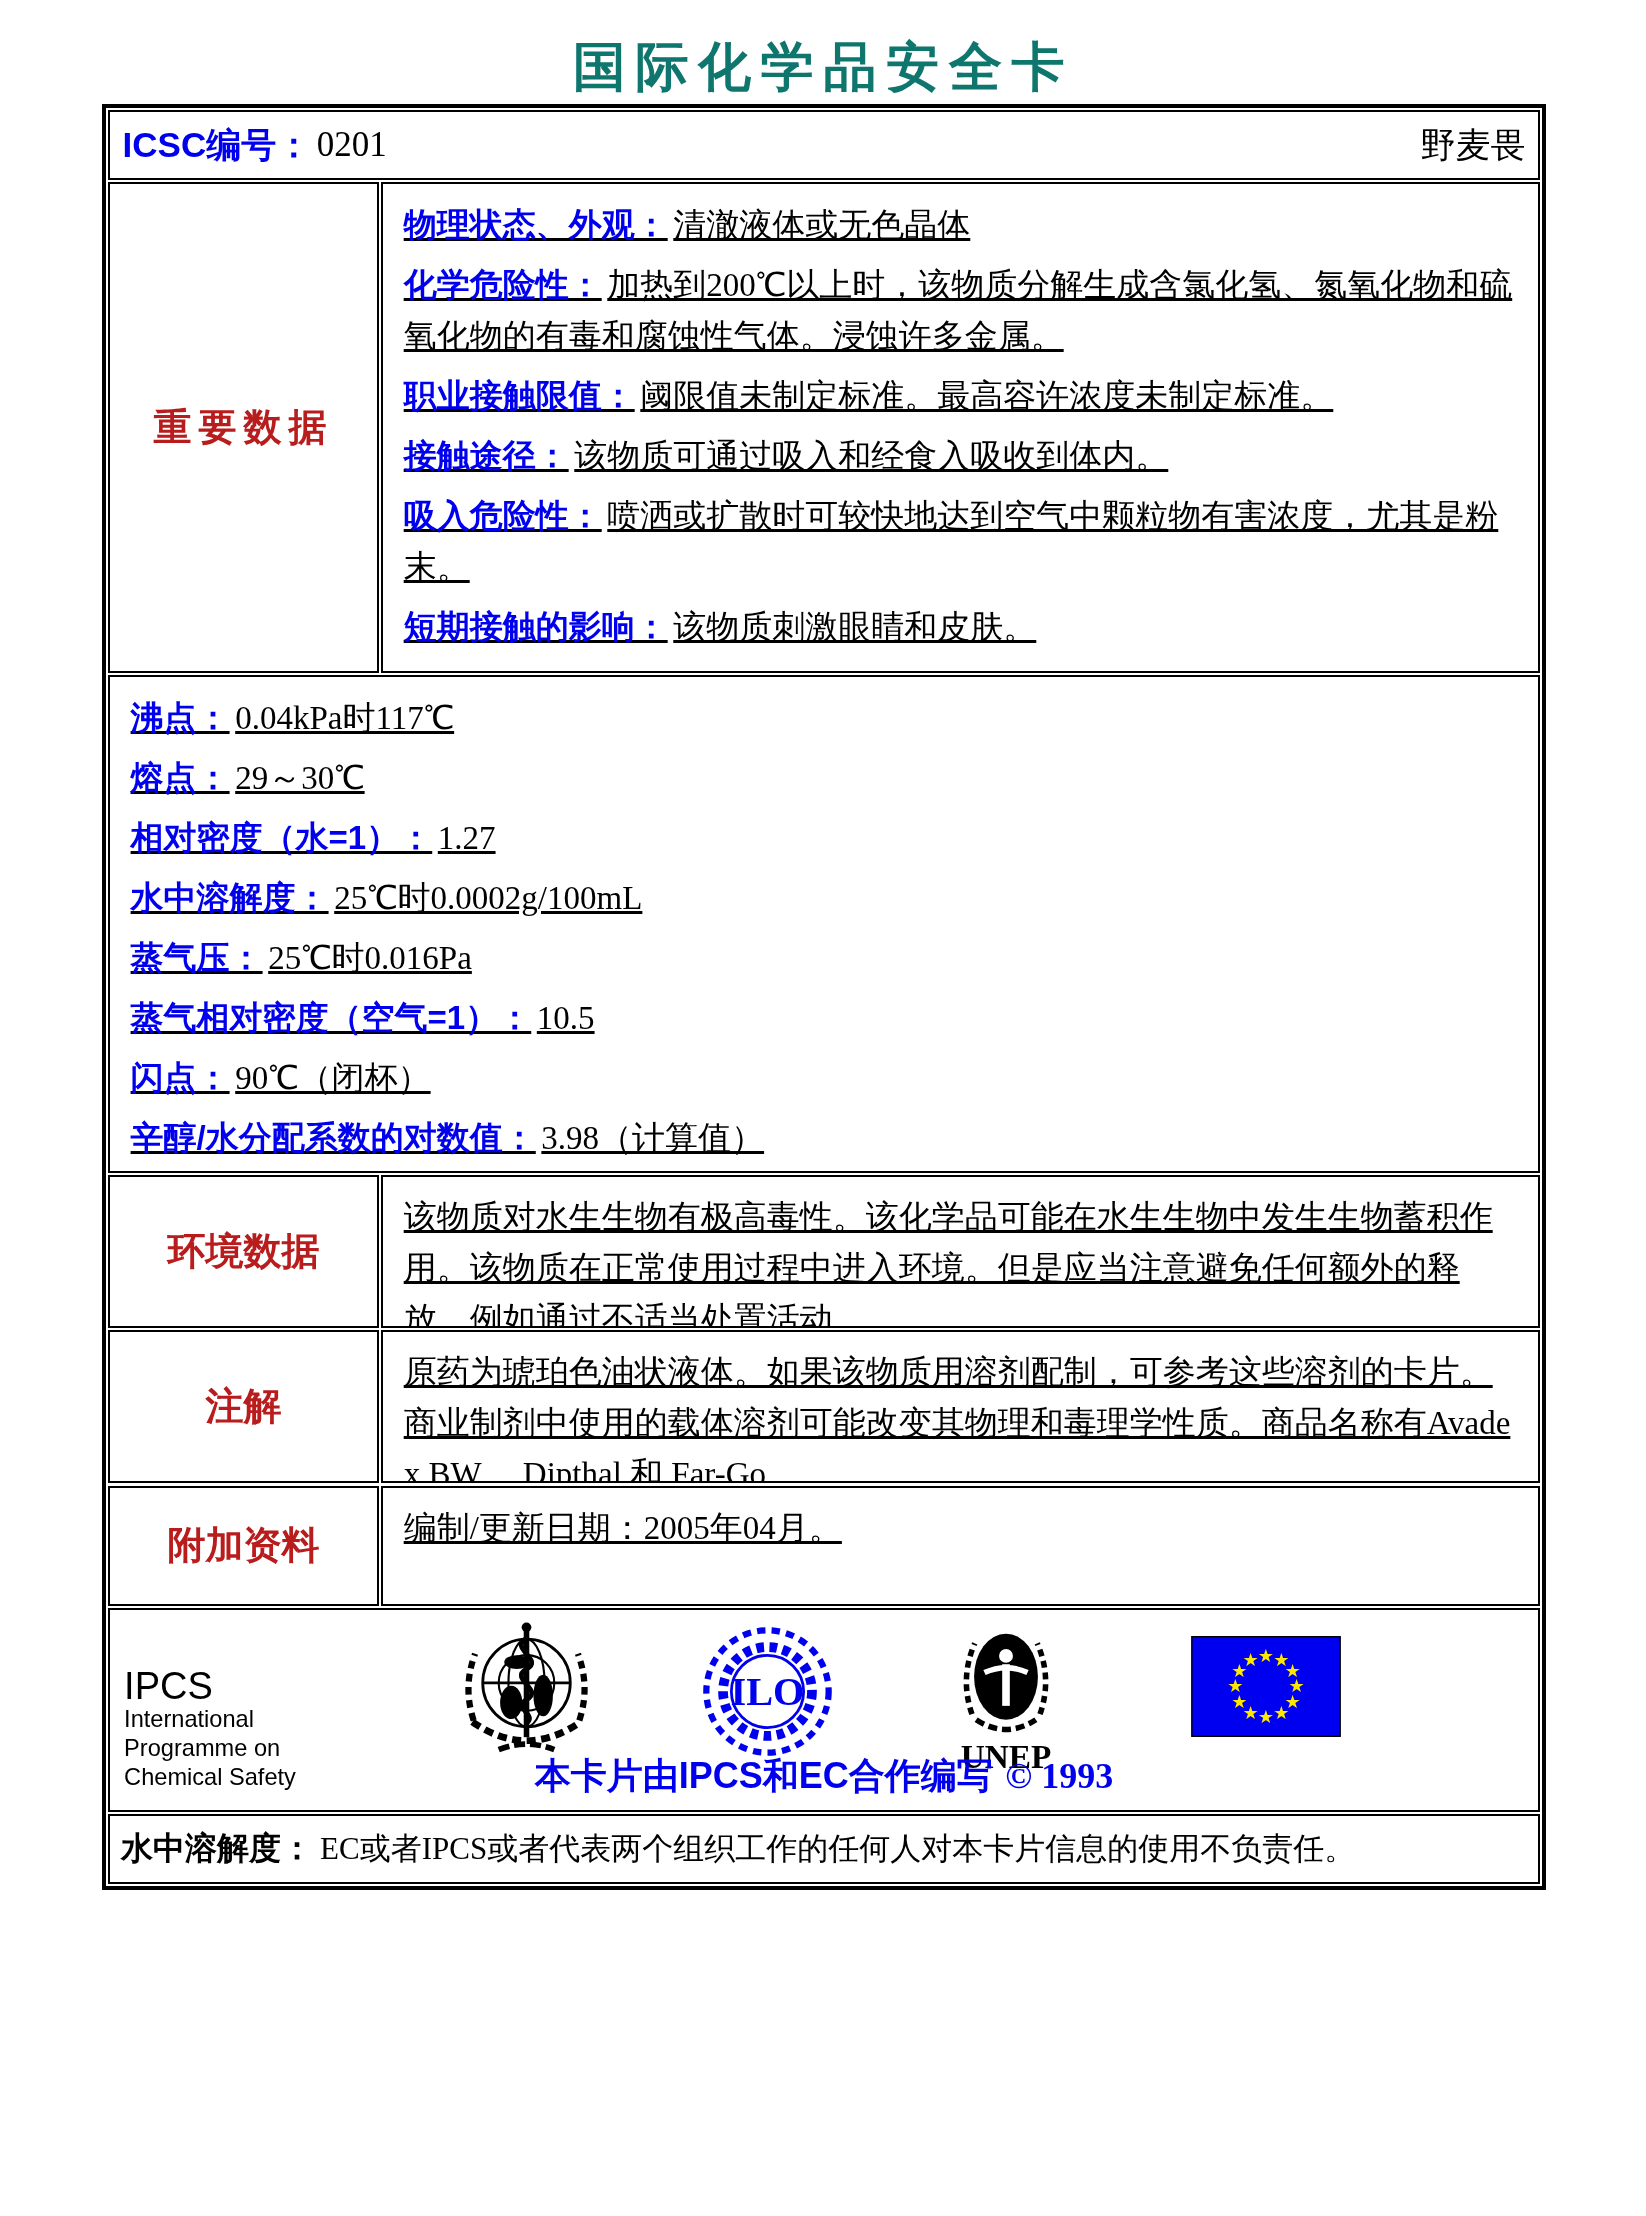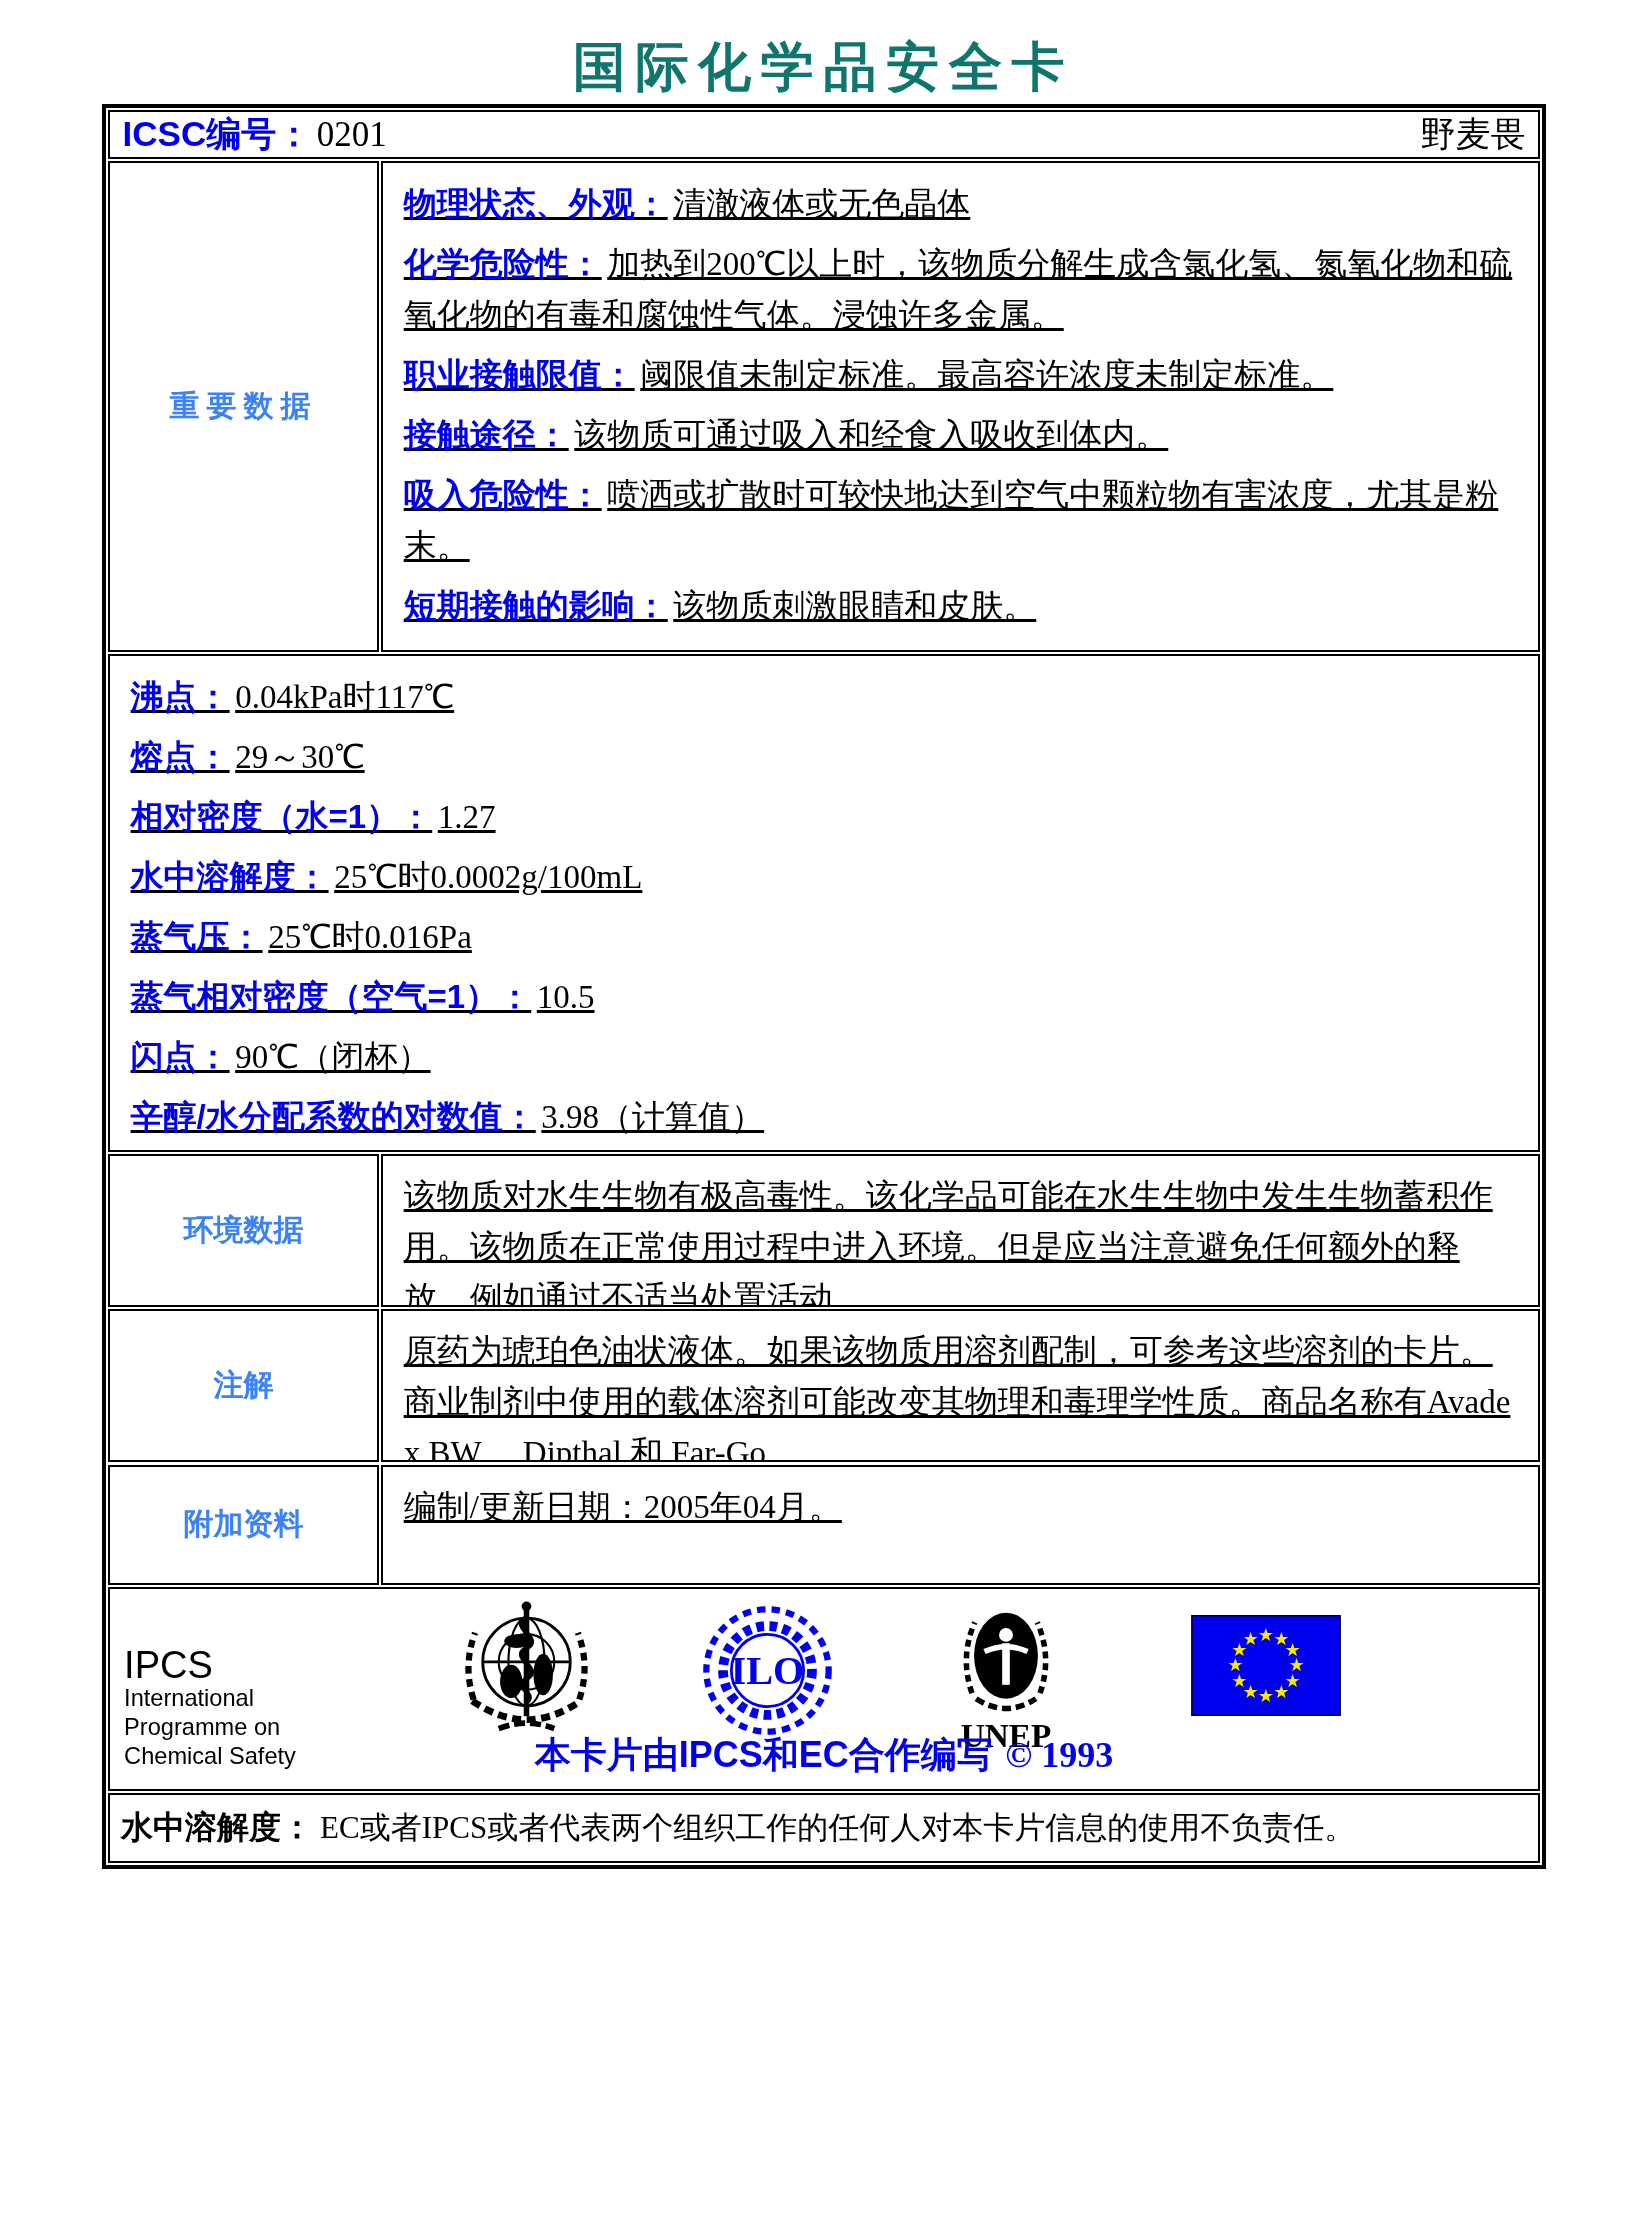--- a/index.html
+++ b/index.html
@@ -29,41 +29,41 @@
     border: 4.2px solid #000;
     padding: 2.1px;
     background: #fff;
   }
   .row { display: flex; gap: 2.1px; margin-top: 2.1px; }
   .row:first-child { margin-top: 0; }
   .cell { border: 2.1px solid #000; background: #fff; }
   .label-cell {
     flex: 0 0 271px;
     display: flex; align-items: center; justify-content: center;
-    color: #3b82f6;
+    color: #b91c1c;
     font-family: Liberation Mono, monospace;
     font-weight: bold;
-    font-size: 30px;
+    font-size: 38px;
   }
   .ls { letter-spacing: 7px; }
   .content-cell {
     flex: 1 1 auto;
     padding: 7px 12.5px;
     font-size: 33px;
     line-height: 51px;
     overflow: hidden;
   }
   .content-cell p { margin: 8px; word-break: break-all; text-decoration: underline; }
   .k {
     color: #0000ee;
     font-family: "Liberation Sans", sans-serif;
     font-weight: bold;
     margin-right: 5.6px;
   }
-  .r-header   { height: 49px; }
+  .r-header   { height: 70px; }
   .r-important{ height: 491px; }
   .r-physical { height: 498px; }
   .r-env      { height: 153px; }
   .r-notes    { height: 153px; }
   .r-add      { height: 120px; }
   .r-logos    { height: 204px; }
   .r-legal    { height: 70px; }
   .header-cell {
     flex: 1 1 auto;
     display: flex; align-items: center; justify-content: space-between;

